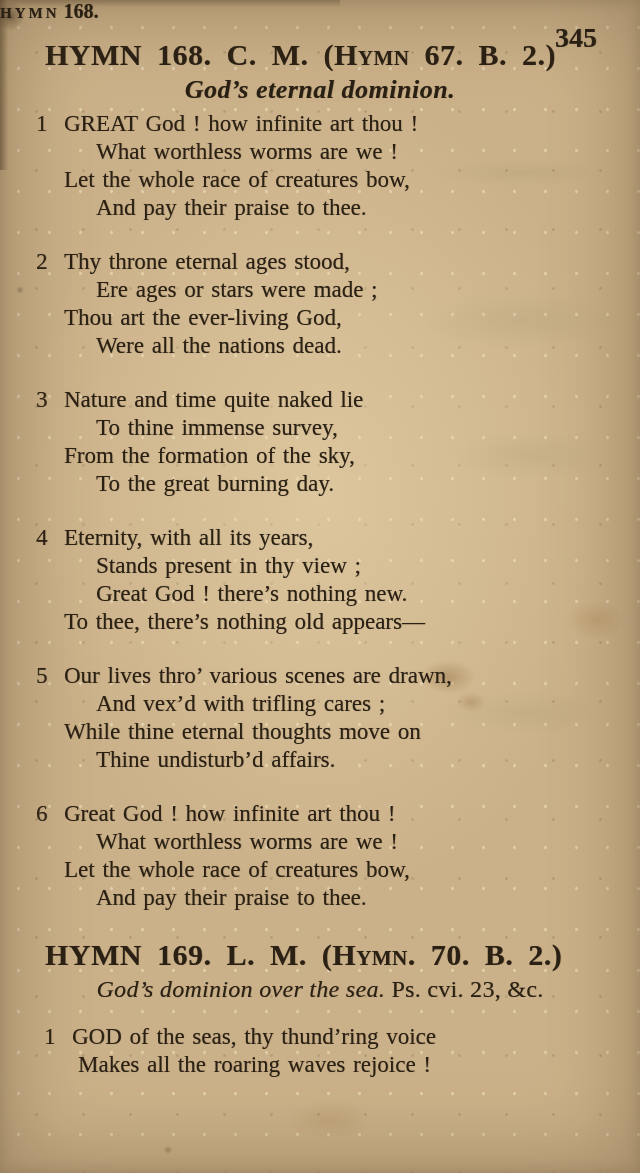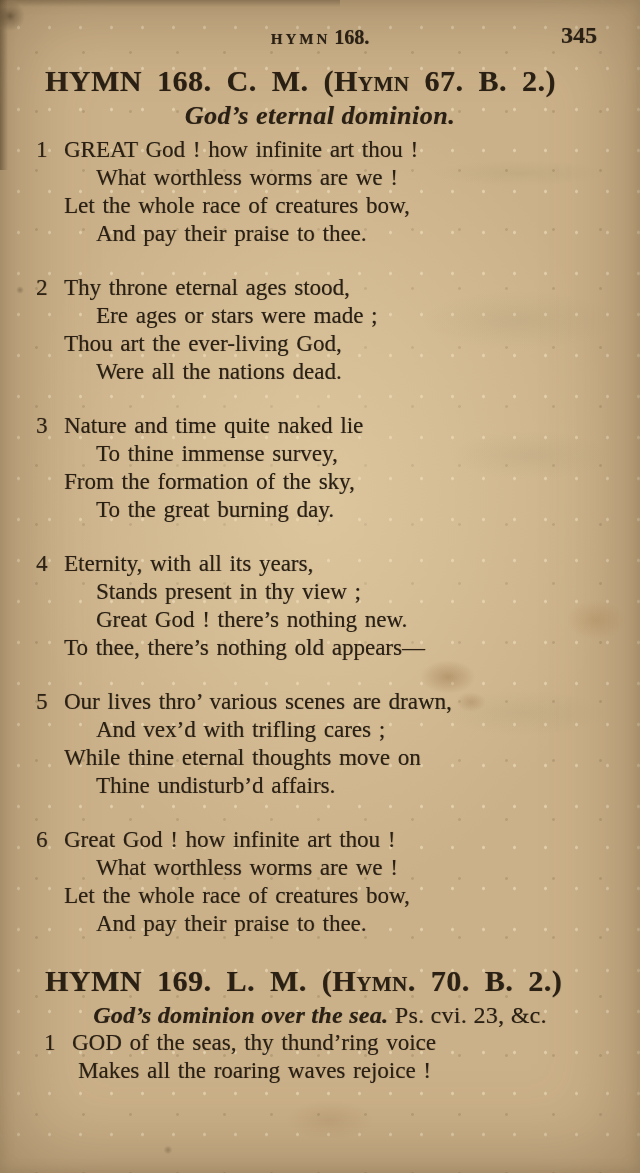--- a/index.html
+++ b/index.html
@@ -80,37 +80,36 @@
     content: "";
     position: absolute;
     inset: 0;
     pointer-events: none;
     box-shadow: inset 0 0 80px 14px rgba(92,70,40,.35), inset 0 0 14px 2px rgba(92,70,40,.20);
   }
   .ink { text-shadow: 0.4px 0.4px 0.7px rgba(40,28,16,.45); }
 
   .running-header {
     position: relative;
-    padding-top: 26px;
-    text-align: center;
+    text-align: left;
   }
   .rh-word {
     font-size: 15px;
     font-weight: 700;
     letter-spacing: 3px;
   }
   .rh-num {
     font-size: 20px;
     font-weight: 700;
   }
   .page-num {
     position: absolute;
     top: 22px;
     right: 43px;
-    font-size: 24px;
+    font-size: 28px;
     font-weight: 700;
   }
 
   .hymn-title {
     margin: 15px 55px 0 45px;
     text-align: left;
     font-size: 30px;
     line-height: 1.15;
     font-weight: 700;
     letter-spacing: 0.5px;
@@ -144,22 +143,22 @@
   .hymn2 .hymn-title { margin-top: 12px; }
   .hymn2-subtitle {
     margin: 2px 0 0 0;
     text-align: center;
     font-size: 24px;
     line-height: 28px;
     font-weight: 400;
     letter-spacing: 0.3px;
     white-space: nowrap;
   }
-  .hymn2-subtitle .sub-italic { font-style: italic; font-weight: 700; }
-  .hymn2 .stanzas { margin-top: 0; }
+  .hymn2-subtitle .sub-italic { font-style: italic; font-weight: 400; }
+  .hymn2 .stanzas { margin-top: 20px; }
   .hymn2 .vline.l1 { padding-left: 44px; }
   .hymn2 .vline.l2 { padding-left: 78px; }
 </style>
 </head>
 <body>
 
 <div class="page">
 
   <header class="running-header ink">
     <span class="rh-word">HYMN</span>

